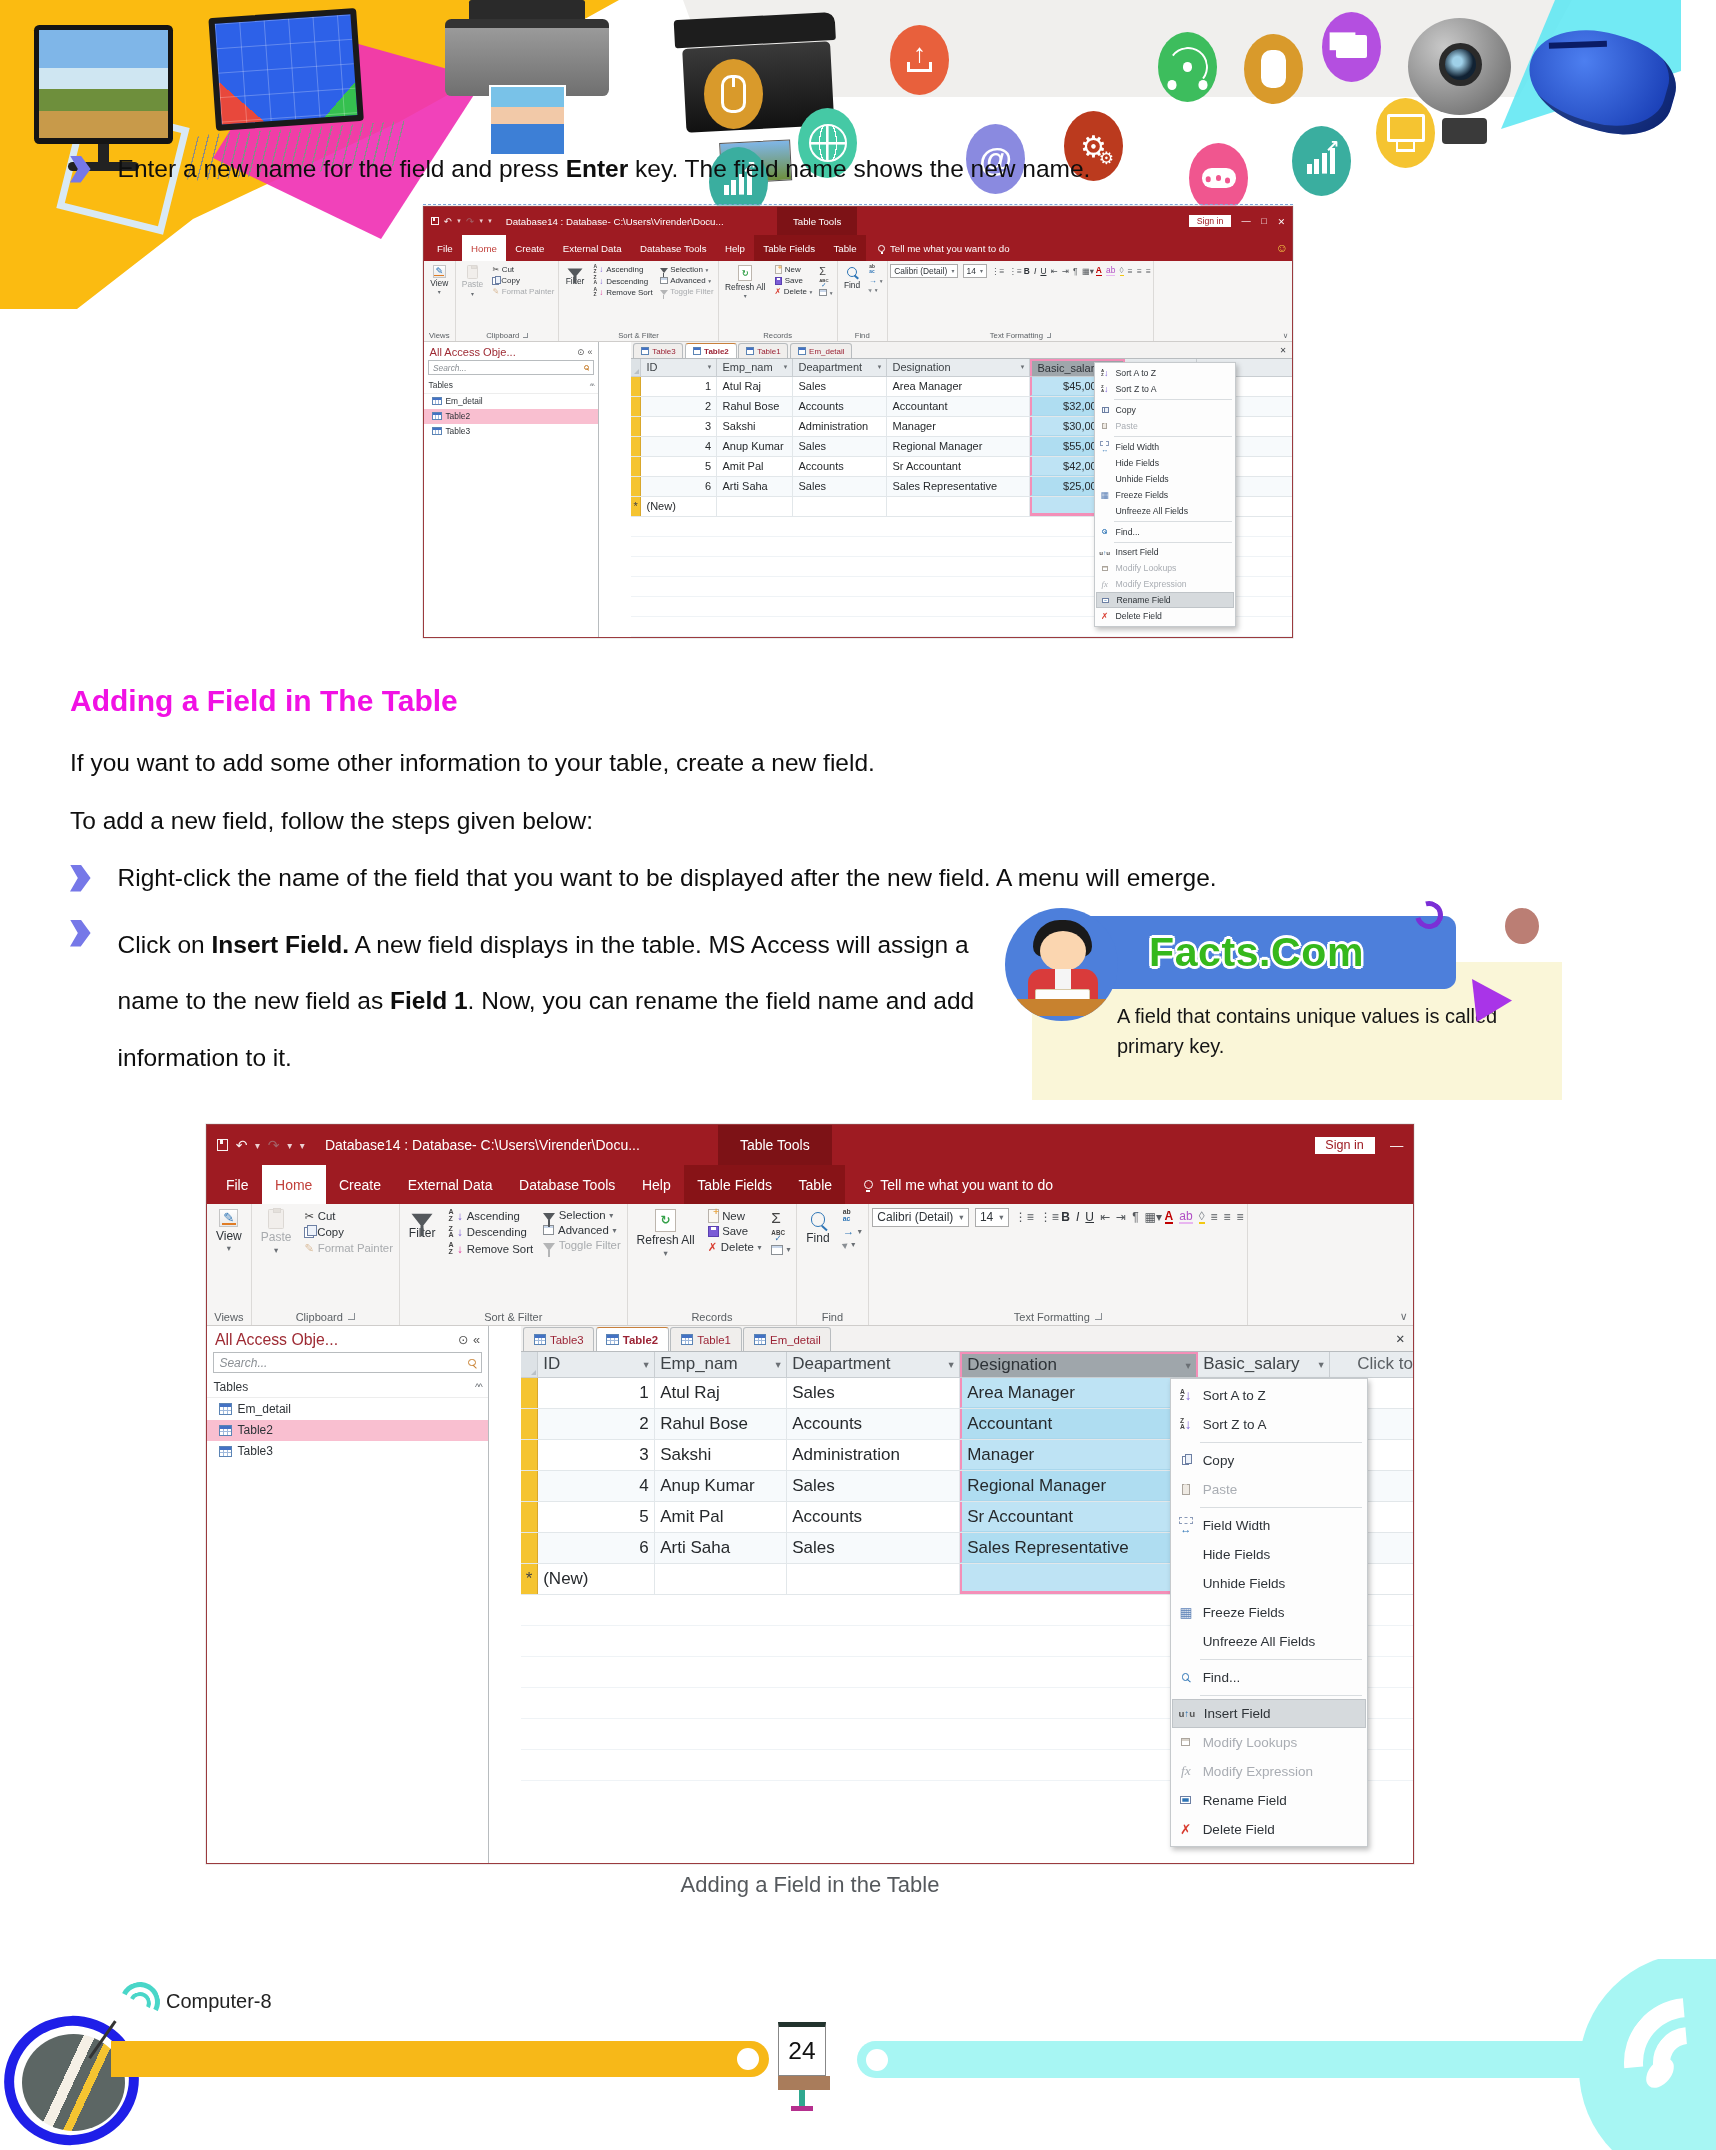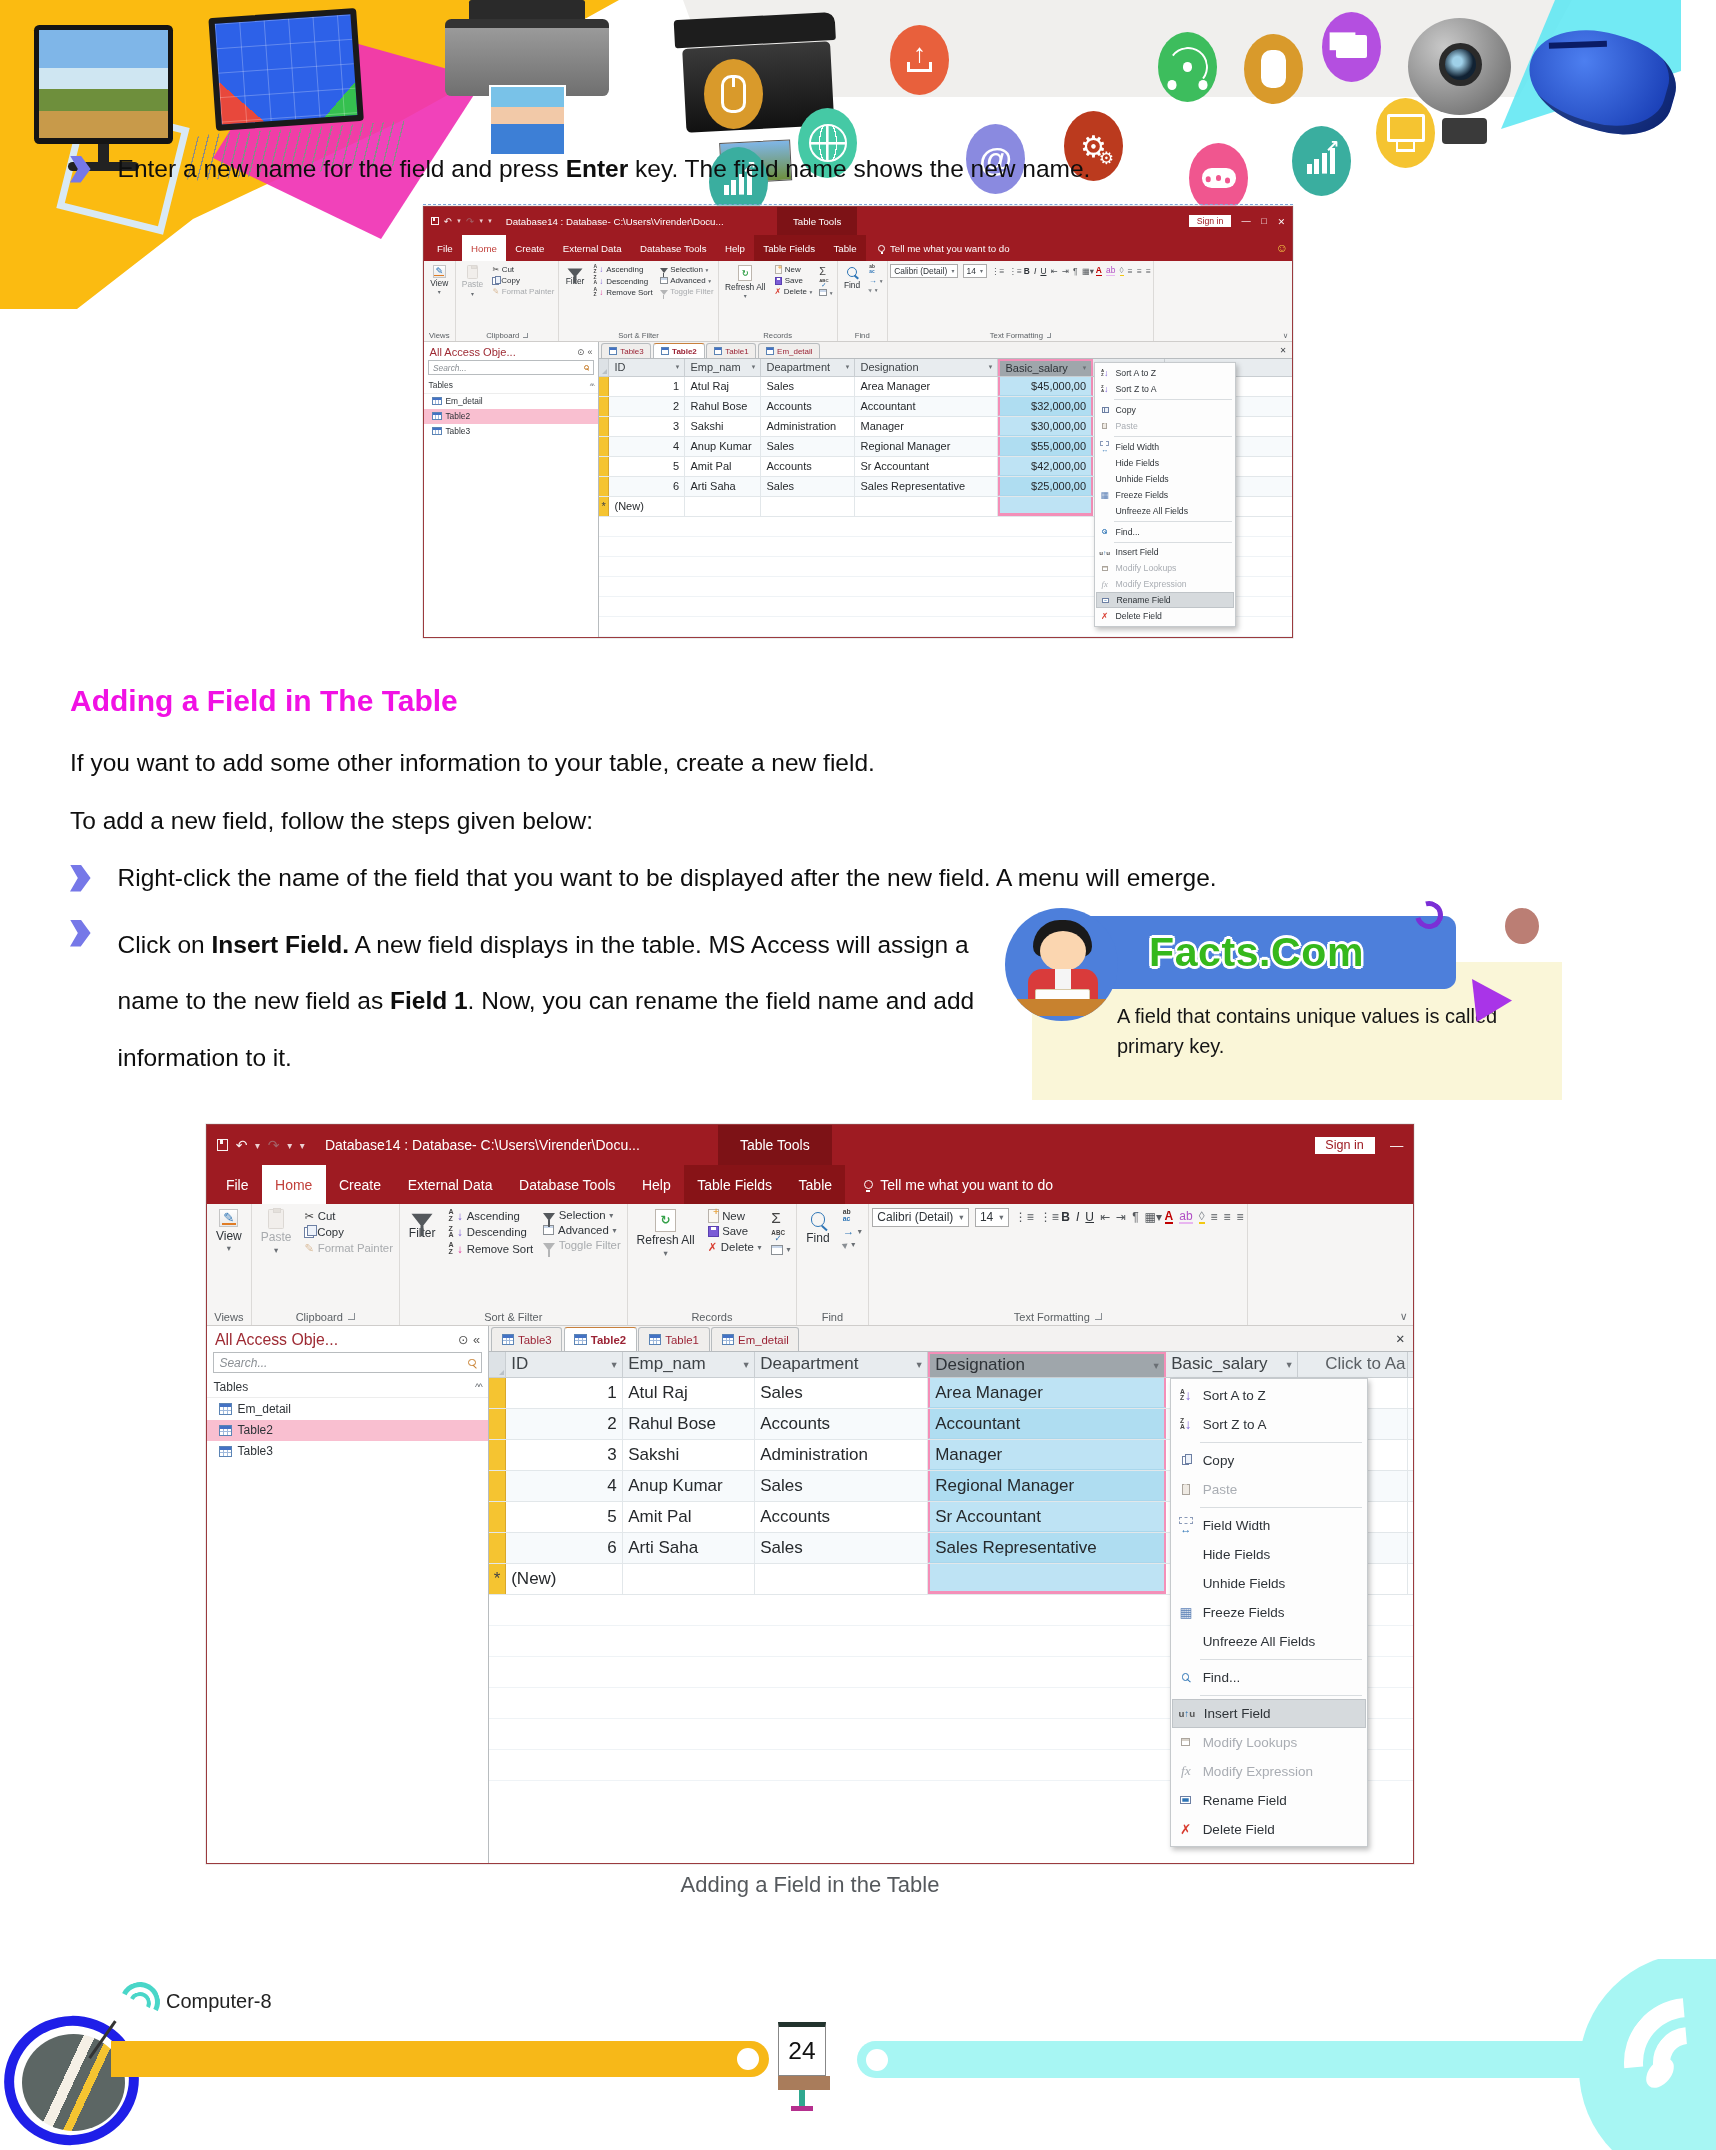--- a/index.html
+++ b/index.html
@@ -188,21 +188,21 @@
   .tfr{display:flex;align-items:center;gap:.5em;}
   .selbox{background:#fff;border:0.6px solid #ABABAB;display:inline-flex;align-items:center;gap:.5em;padding:.1em .35em;white-space:nowrap;}
   .selbox .car{font-size:.7em;color:#6a6f74;}
   .selbox.sz{min-width:2.6em;justify-content:space-between;}
   .tfi{color:#54585C;}
   .redA{color:#C00000;font-weight:bold;border-bottom:.18em solid #C00000;line-height:1;}
   .hlab{color:#B14FC5;border-bottom:.18em solid #E8B5F0;line-height:1;}
   .bkt{color:#8a8f94;border-bottom:.18em solid #F2C811;line-height:1;}
   .ribcollapse{position:absolute;right:.5em;bottom:.2em;color:#6a6f74;font-size:.9em;}
 
-  .awbody{display:flex;height:calc(100% - var(--titleh) - var(--menubh) - var(--ribh));}
+  .awbody{display:flex;height:calc(100% - var(--titleh) - var(--menubh) - var(--ribh));gap:32px;}
   .navpane{width:var(--navw);flex:none;border-right:0.6px solid #B8BCBF;background:#fff;display:flex;flex-direction:column;overflow:hidden;}
   .navhead{display:flex;align-items:center;padding:.3em .5em 0;color:#9E2A33;font-size:1.32em;white-space:nowrap;}
   .navctl{margin-left:auto;color:#555;display:flex;gap:.35em;align-items:center;font-size:.8em;}
   .navsearch{margin:.3em .5em;border:0.6px solid #B8BCBF;display:flex;align-items:center;padding:.18em .45em;color:#8A8F94;font-style:italic;}
   .nmag{margin-left:auto;width:.62em;height:.62em;border:1.3px solid #C77F2E;border-radius:50%;position:relative;}
   .nmag::after{content:"";position:absolute;right:-42%;bottom:-30%;width:.4em;height:1.3px;background:#C77F2E;transform:rotate(42deg);}
   .navtables{display:flex;align-items:center;padding:.3em .55em;color:#33383C;border-bottom:0.6px solid #EDEDED;}
   .navtables .chev{margin-left:auto;color:#6a6f74;font-size:.8em;letter-spacing:-1.3px;}
   .navitem{display:flex;align-items:center;gap:.45em;padding:.3em .55em .3em 1em;color:#2E3338;}
   .navitem.sel{background:#F9BFD0;}

